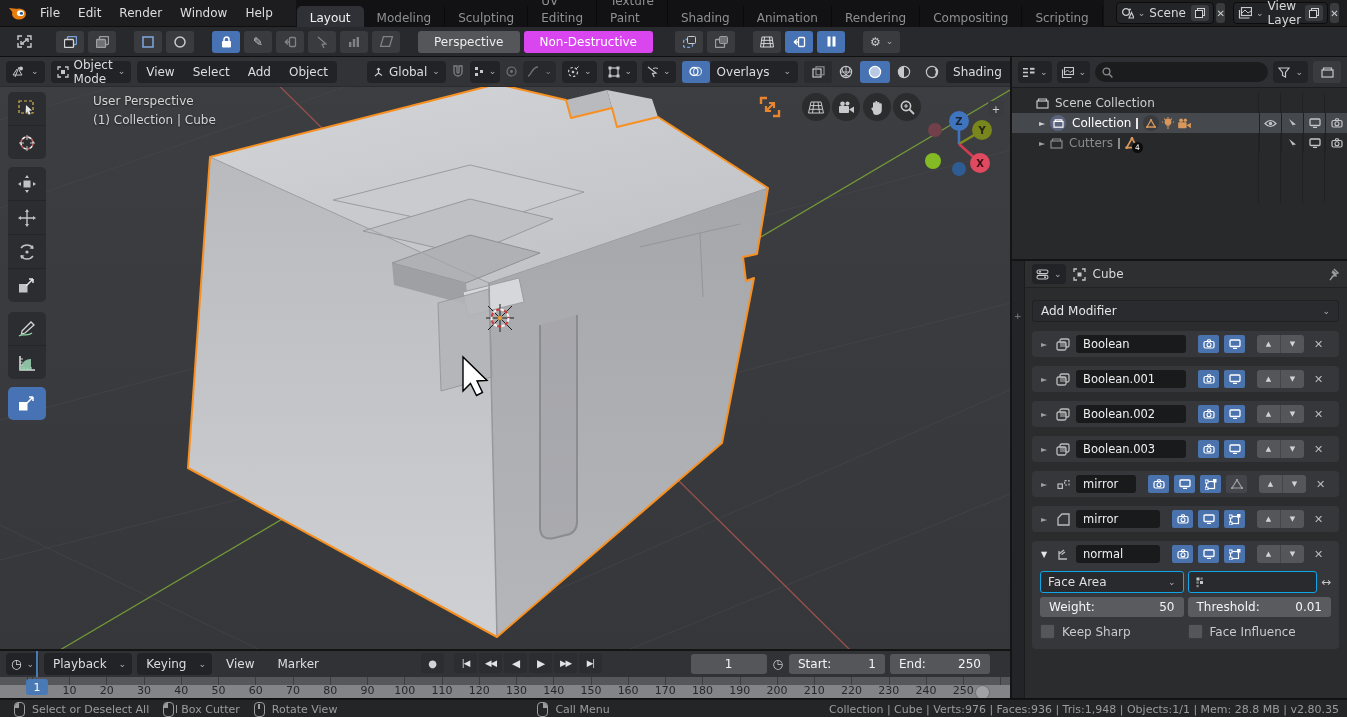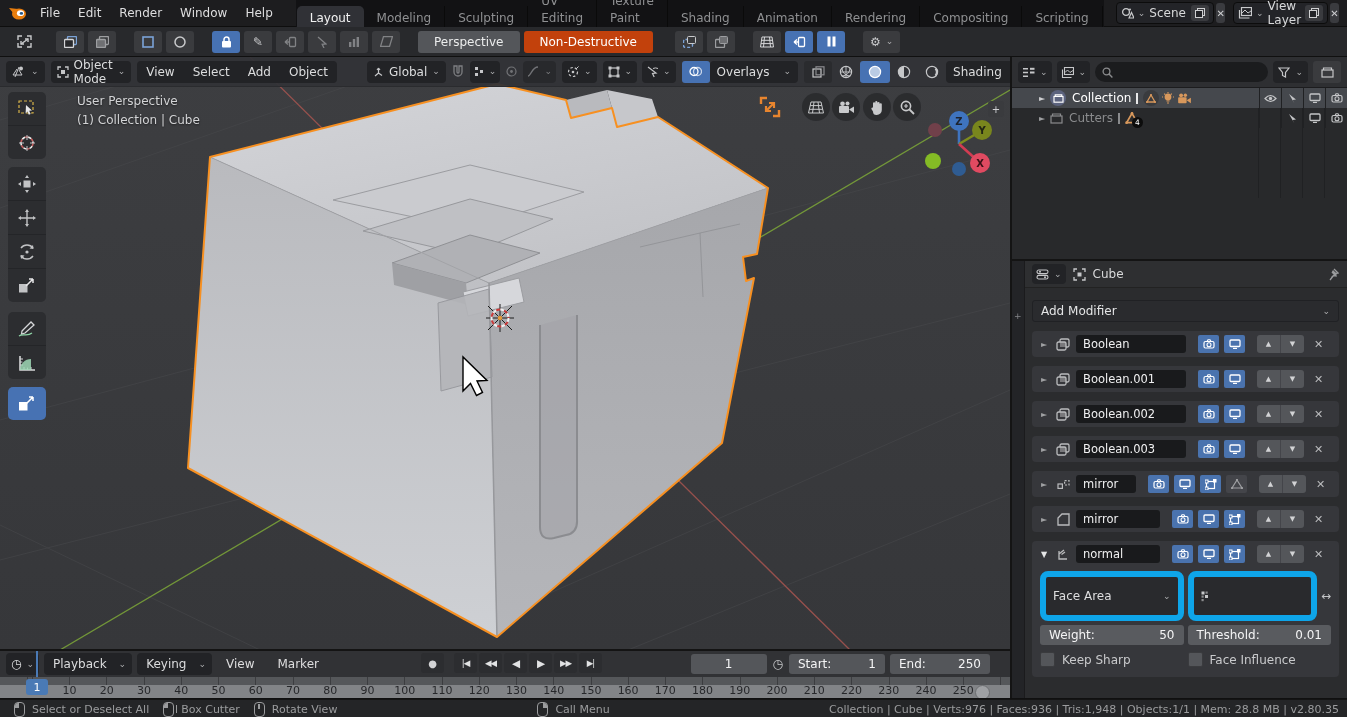--- a/index.html
+++ b/index.html
@@ -19,21 +19,21 @@
   .idpill{height:20px;background:#232428;border:1px solid #0c0c0c;border-radius:4px;display:flex;align-items:center;padding:0 4px;gap:4px}
   .minibtn{width:18px;height:16px;background:#3a3b3f;border-radius:3px;display:flex;align-items:center;justify-content:center;color:#cfd0d2;font-size:10px}
   .chev{font-size:9px;color:#aeafb1;line-height:1}
   
   #toolbar2{left:0;top:27px;width:1347px;height:30px;background:#28292c;border-bottom:1px solid #101010;display:flex;align-items:center;gap:4px;padding-left:10px;box-sizing:border-box}
   .tbtn{height:22px;min-width:22px;background:#3a3b3e;border-radius:3px;display:flex;align-items:center;justify-content:center;color:#c9cacc;padding:0 3px}
   .tbtn.blue{background:#4772b3;color:#fff}
   .tbtn.dim{color:#77787b}
   .tgap{width:10px}
   .txtbtn{height:22px;border-radius:3px;display:flex;align-items:center;padding:0 16px;background:#54565a;color:#eceded}
-  .txtbtn.blue{background:#c2410c;color:#fff}
+  .txtbtn.blue{background:#d946ef;color:#fff}
   
   #viewport{left:0;top:57px;width:1010px;height:593px;background:linear-gradient(#3d3e41,#36373a);overflow:hidden}
   #outliner{left:1012px;top:57px;width:335px;height:203px;background:#28292b;overflow:hidden}
   #properties{left:1012px;top:261px;width:335px;height:437px;background:#2b2c2e;overflow:hidden}
   #timeline{left:0;top:651px;width:1010px;height:47px;background:#313235;overflow:hidden}
   #statusbar{left:0;top:699px;width:1347px;height:18px;background:#242527;border-top:1px solid #141414;display:flex;align-items:center;color:#9b9c9e;font-size:11px}
   .vline{position:absolute;background:#141414}
   
   #vphead{position:absolute;left:0;top:0;width:100%;height:30px;background:rgba(50,51,55,.95);border-bottom:1px solid #2a2b2e;display:flex;align-items:center;gap:6px;padding:0 6px;box-sizing:border-box}
   .pill{height:22px;background:#222326;border-radius:4px;display:flex;align-items:center;gap:5px;padding:0 6px;color:#dcddde}
@@ -41,21 +41,21 @@
   .pillmenu span{padding:0 9px}
   .hicon{color:#c6c7c9}
   
   .trail{position:absolute;left:8px;width:38px}
   .tool{width:38px;height:33px;background:#2c2d30;border-bottom:1px solid #242528;display:flex;align-items:center;justify-content:center;color:#c2c3c5}
   .tool.first{border-radius:5px 5px 0 0}
   .tool.last{border-radius:0 0 5px 5px;border-bottom:none}
   .tool.solo{border-radius:5px;border-bottom:none}
   .tool.active{background:#4772b3;color:#fff}
   
-  #vptext{position:absolute;left:77px;top:37px;color:#d3d4d6;text-shadow:0 1px 2px rgba(0,0,0,.5)}
+  #vptext{position:absolute;left:93px;top:37px;color:#d3d4d6;text-shadow:0 1px 2px rgba(0,0,0,.5)}
   #vptext div{margin-bottom:5px}
   .vpcircle{position:absolute;width:28px;height:28px;border-radius:50%;background:rgba(40,41,44,.85);display:flex;align-items:center;justify-content:center;color:#c8c9cb}
   
   #outhead{height:30px;background:#2e2f32;border-bottom:1px solid #1c1c1e;display:flex;align-items:center;gap:5px;padding:0 6px}
   .search{flex:1;height:20px;background:#1b1c1e;border-radius:10px;display:flex;align-items:center;padding:0 7px;gap:5px;color:#8a8b8d}
   .orow{height:20px;display:flex;align-items:center;position:relative;color:#cdcdcf}
   .orow.sel{background:#45484d;color:#fff}
   .orow.dim{color:#8a8b8d}
   .ocols{position:absolute;right:0;top:0;height:100%;width:88px;display:flex}
   .ocol{width:22px;display:flex;align-items:center;justify-content:center;border-left:1px solid #202123;color:#c4c5c7;height:100%}
@@ -74,21 +74,21 @@
   .tg{width:21px;height:18px;border-radius:2px;background:#4a73ae;color:#fff;display:flex;align-items:center;justify-content:center;margin-left:1px}
   .tg.gray{background:#44454a;color:#9fa0a3}
   .updown{display:flex;margin-left:8px}
   .ud{width:23px;height:18px;background:#54565a;display:flex;align-items:center;justify-content:center;font-size:7px;color:#d2d3d5}
   .ud:first-child{border-radius:3px 0 0 3px;border-right:1px solid #44454a}
   .ud:last-child{border-radius:0 3px 3px 0}
   .xbtn{margin-left:6px;color:#bbbcbe;font-size:11px}
   .modbody{padding:4px 8px 10px}
   .btn2{height:21px;background:#55575b;border-radius:3px;display:flex;align-items:center;justify-content:center;color:#ededee}
   .grid2{display:grid;grid-template-columns:1fr 1fr;gap:4px 4px;margin-top:4px}
-  .drop{height:20px;background:#292a2d;border:6px solid #0ea5e9;border-radius:8px;display:flex;align-items:center;padding:9px 7px;color:#dededf}
+  .drop{height:20px;background:#292a2d;border:1px solid #0ea5e9;border-radius:3px;display:flex;align-items:center;padding:0 7px;color:#dededf}
   .slider{height:20px;background:#595b5f;border-radius:3px;display:flex;align-items:center;justify-content:space-between;padding:0 9px;color:#f4f4f5}
   .chk{width:13px;height:13px;background:#54565a;border:1px solid #3a3b3e;border-radius:2px;margin-right:7px}
   .lbl{color:#c9cacc}
   
   #tlhead{height:26px;display:flex;align-items:center;gap:5px;padding:0 6px;position:relative}
   .transport{position:absolute;left:421px;top:2px;display:flex;gap:2px;align-items:center}
   .tpb{min-width:19px;height:20px;background:#2c2d30;border-radius:3px;display:flex;align-items:center;justify-content:center;color:#e2e3e4;font-size:8.5px;padding:0 2px;letter-spacing:-1px}
   .framefield{width:76px;height:20px;background:#54565a;border-radius:3px;display:flex;align-items:center;justify-content:center;color:#f4f4f5}
   .rangefield{height:20px;background:#54565a;border-radius:3px;display:flex;align-items:center;justify-content:space-between;padding:0 9px;color:#f4f4f5}
   #ruler{position:absolute;left:0;top:26px;width:1010px;height:21px;background:#828487;}
@@ -653,20 +653,29 @@
       </span>
   </div>
 
   <div style="position:relative">
 
     <div class="vline" style="right:66px;top:0;width:1px;height:110px;background:#202123"></div>
     <div class="vline" style="right:44px;top:0;width:1px;height:110px;background:#202123"></div>
     <div class="vline" style="right:22px;top:0;width:1px;height:110px;background:#202123"></div>
     <div class="vline" style="right:88px;top:0;width:1px;height:110px;background:#202123"></div>
 
+    <div class="orow" style="padding-left:24px;margin-top:5px">
+      <span style="margin-right:6px">
+          <svg width="13" height="11" viewBox="0 0 13 11">
+            <rect x="1" y="3" width="11" height="7" fill="none" stroke="#c6c7c9" stroke-width="1.2"></rect>
+            <path d="M2.5 3 V1 h8 v2" fill="none" stroke="#c6c7c9" stroke-width="1.2"></path>
+          </svg>
+        </span>
+      <span>Scene Collection</span>
+    </div>
 
     <div class="orow sel">
       <span class="exp" style="margin-left:24px;color:#cfd0d2">►</span>
       <span style="margin:0 6px 0 2px;width:16px;height:16px;border-radius:50%;background:#5c637e;display:inline-flex;align-items:center;justify-content:center">
           <svg width="11" height="9" viewBox="0 0 13 11">
             <rect x="1" y="3" width="11" height="7" fill="none" stroke="#fff" stroke-width="1.4"></rect>
             <path d="M2.5 3 V1 h8 v2" fill="none" stroke="#fff" stroke-width="1.4"></path>
           </svg>
         </span>
       <span>Collection</span>

